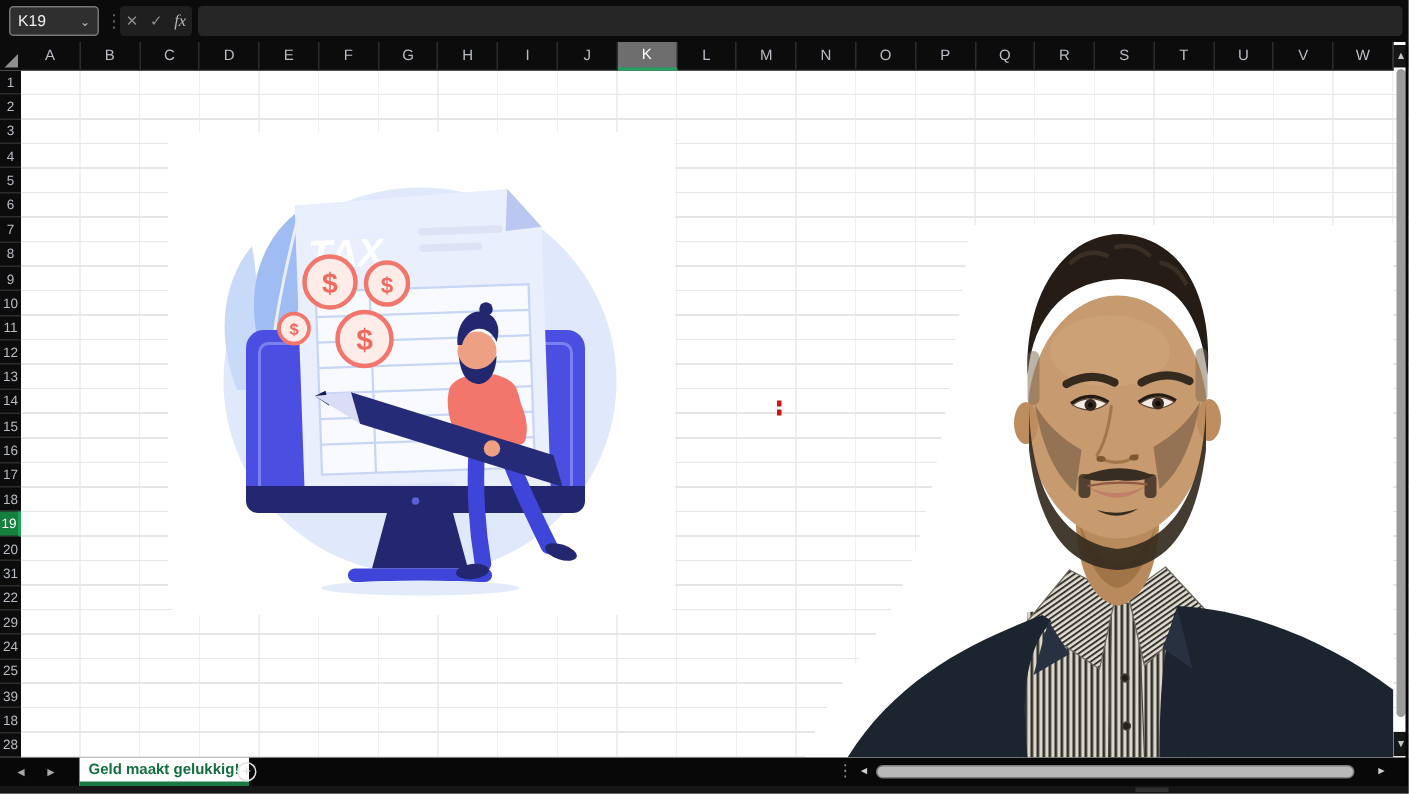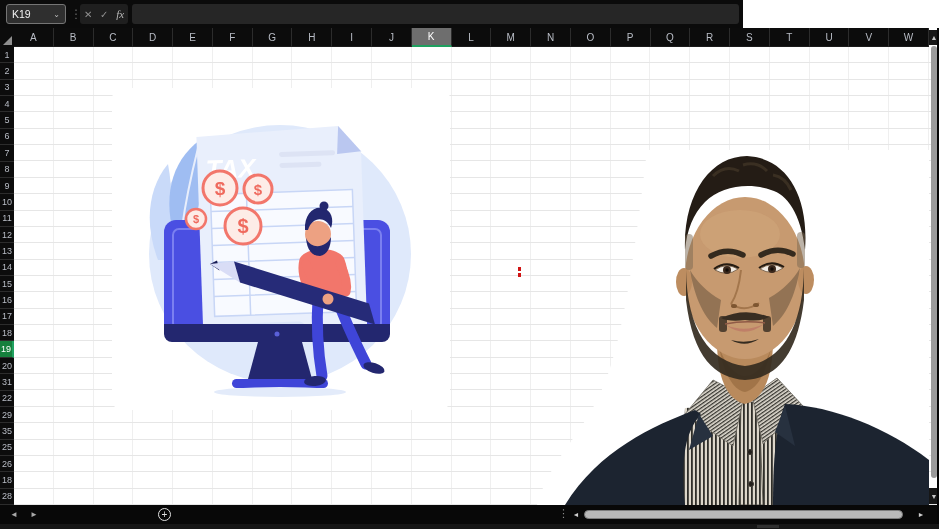--- a/index.html
+++ b/index.html
@@ -1,21 +1,21 @@
 <!DOCTYPE html>
 <html><head>
 <meta charset="utf-8">
 <style>
   * { margin:0; padding:0; box-sizing:border-box; }
   html,body { width:939px; height:529px; overflow:hidden; background:#000; }
   body { font-family:"Liberation Sans", sans-serif; }
   #app { position:relative; width:939px; height:529px; background:#fff; overflow:hidden; }
 
   
-  .formula-bar { position:absolute; left:0; top:0; width:743px; height:28px; background:#0b0b0b; z-index:9;padding-left:28px; }
+  .formula-bar { position:absolute; left:0; top:0; width:939px; height:28px; background:#0b0b0b; z-index:9;padding-left:28px; }
   .name-box { position:absolute; left:6px; top:4px; width:60px; height:20px; background:#2f2f2f;
               border:1px solid #757575; border-radius:3px; color:#f0f0f0; font-size:10.5px;
               display:flex; align-items:center; padding:0 5px; }
   .name-box .nb-label { flex:1; }
   .name-box .chev { color:#bdbdbd; font-size:8px; }
   .fb-sep { position:absolute; left:70px; top:6px; color:#666; font-size:12px; line-height:16px; }
   .fx-group { position:absolute; left:80px; top:4px; width:48px; height:20px; background:#1f1f1f;
               border-radius:3px; display:flex; align-items:center; justify-content:space-around; }
   .fx-group span { color:#8f8f8f; font-size:10px; }
   .fx-group .fx { font-family:"Liberation Serif", serif; font-style:italic; font-weight:normal; color:#b8b8b8; font-size:11px; }
@@ -147,23 +147,23 @@
       <div class="row-h">14</div>
       <div class="row-h">15</div>
       <div class="row-h">16</div>
       <div class="row-h">17</div>
       <div class="row-h">18</div>
       <div class="row-h sel">19</div>
       <div class="row-h">20</div>
       <div class="row-h">31</div>
       <div class="row-h">22</div>
       <div class="row-h">29</div>
-      <div class="row-h">35</div>
+      <div class="row-h">24</div>
       <div class="row-h">25</div>
-      <div class="row-h">26</div>
+      <div class="row-h">39</div>
       <div class="row-h">18</div>
       <div class="row-h">28</div>
     </div>
 
   <div class="grid"></div>
 
   <div class="illustration">
     <svg width="338" height="322" viewBox="0 0 338 322" xmlns="http://www.w3.org/2000/svg">
       <rect x="0" y="0" width="338" height="322" rx="10" fill="#ffffff"></rect>
       <ellipse cx="168" cy="166" rx="131" ry="129" fill="#dfe9fb"></ellipse>
@@ -301,20 +301,21 @@
   </div>
 
   <div class="vscroll-up">▲</div>
   <div class="vscroll-thumb"></div>
   <div class="vscroll-down">▼</div>
   <div class="right-edge"></div>
 
   <div class="sheet-bar">
     <div class="nav-arrow nav-prev">◄</div>
     <div class="nav-arrow nav-next">►</div>
+    <div class="sheet-tab">Geld maakt gelukkig!</div>
     <div class="add-sheet">+</div>
     <div class="hsplit">⋮</div>
     <div class="hscroll-left">◄</div>
     <div class="hscroll-thumb"></div>
     <div class="hscroll-right">►</div>
   </div>
 
   <div class="status-strip">
     <div class="seg"></div>
   </div>

